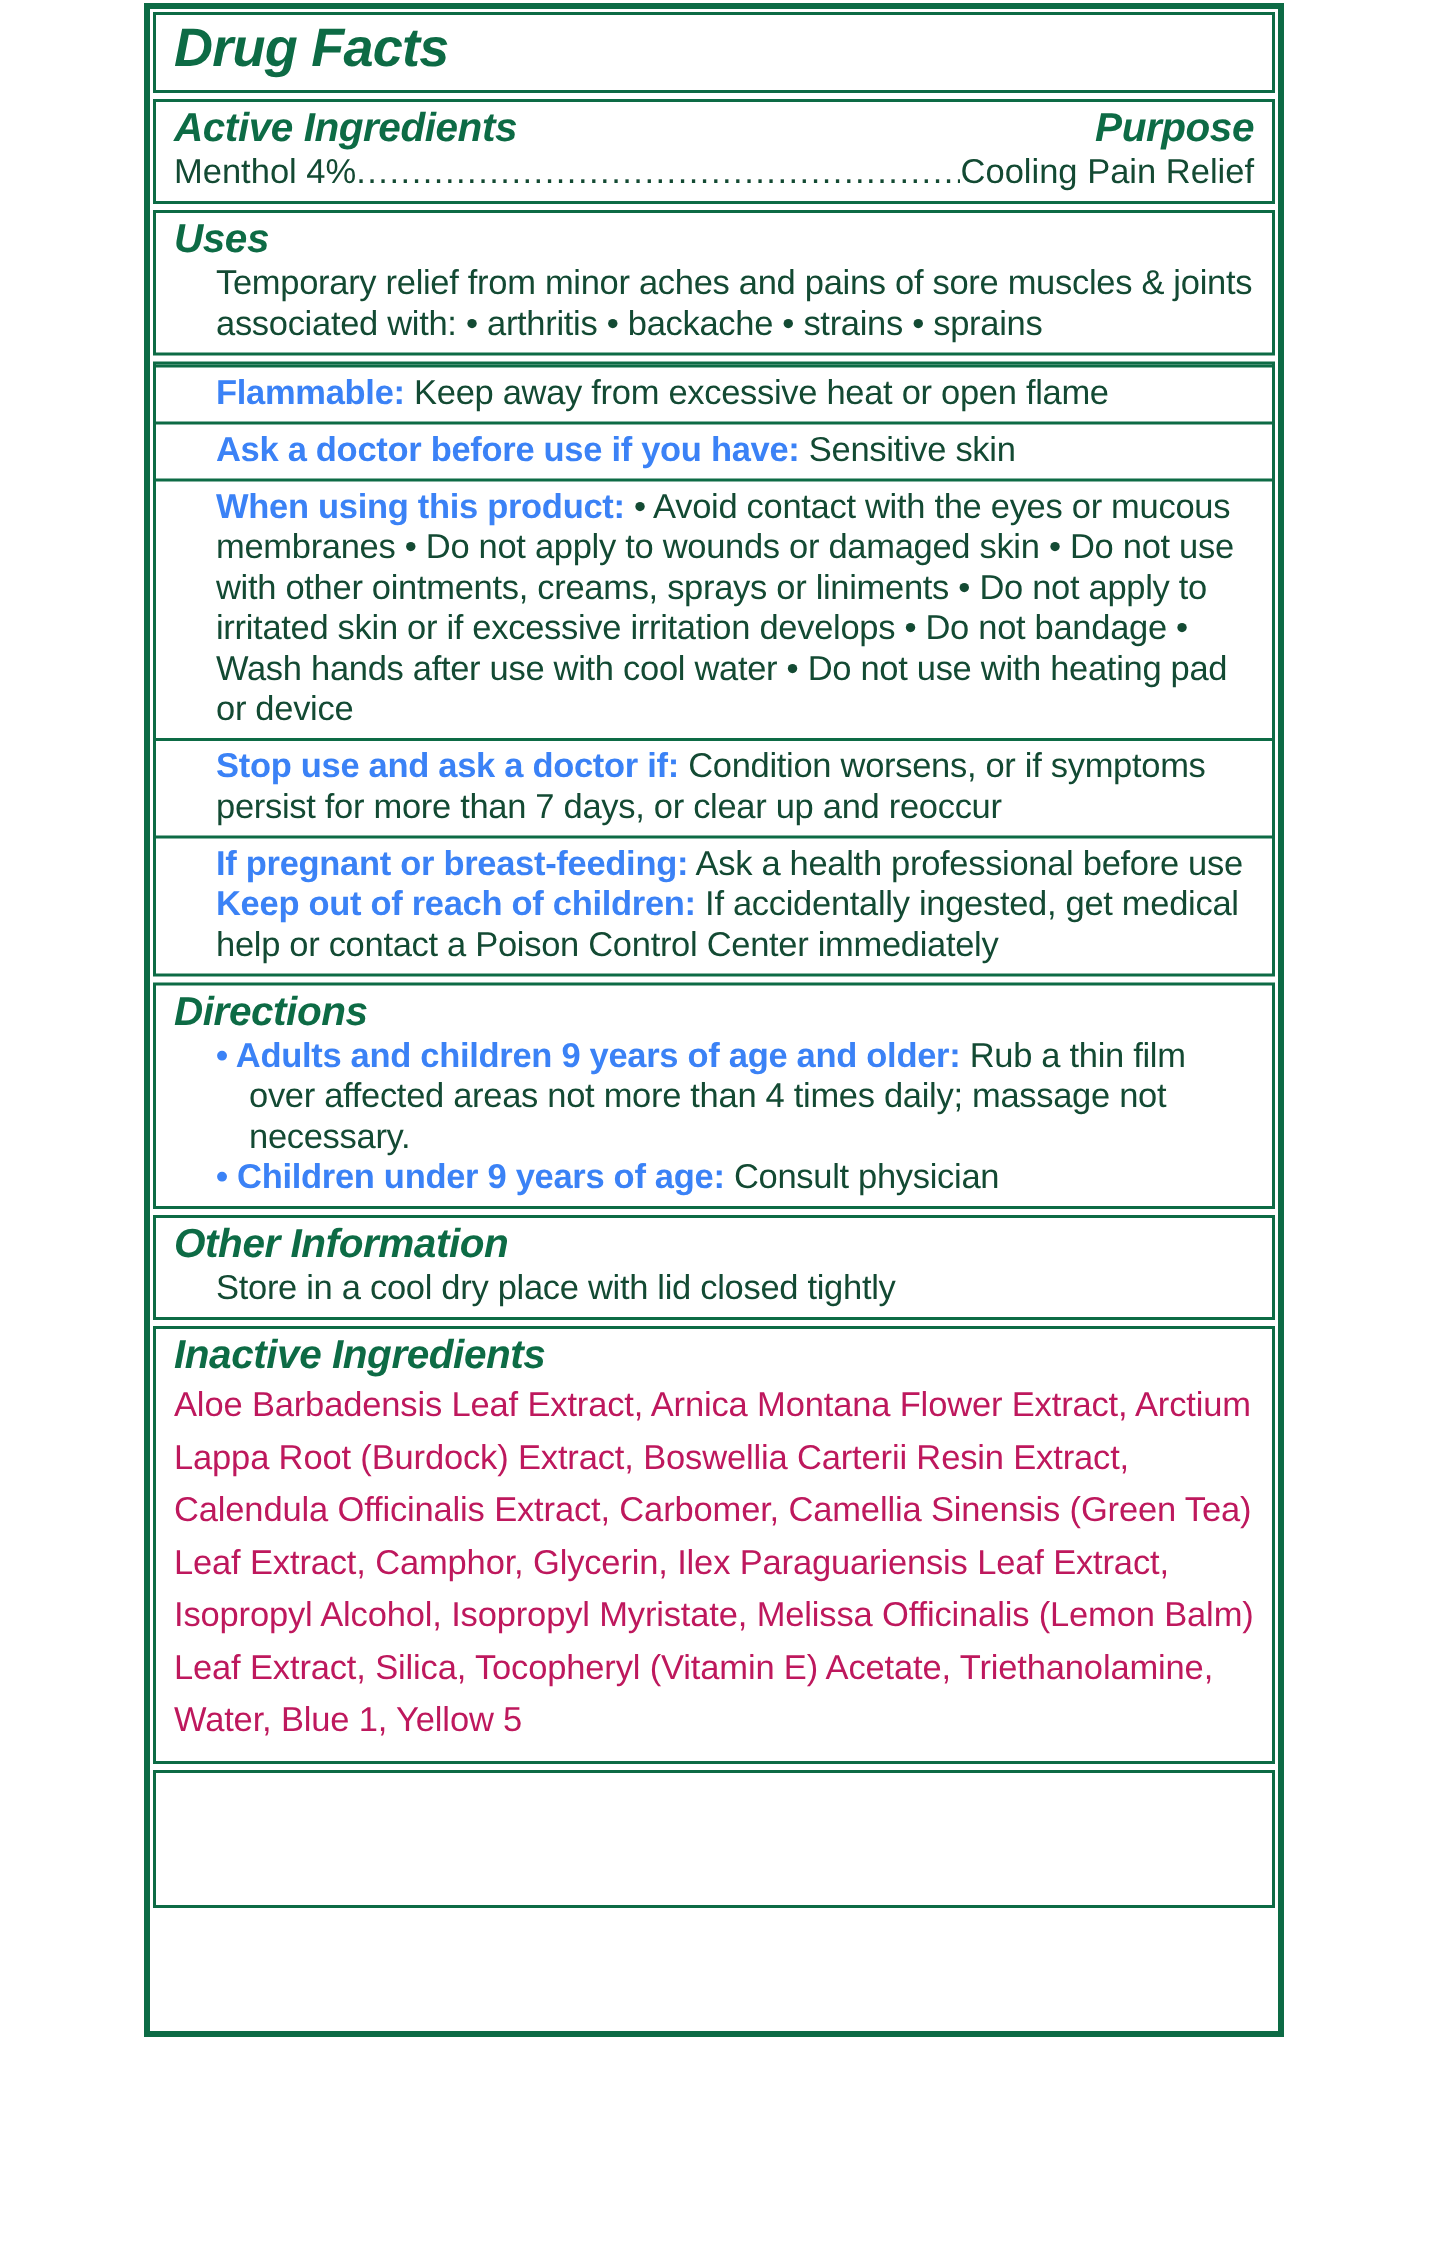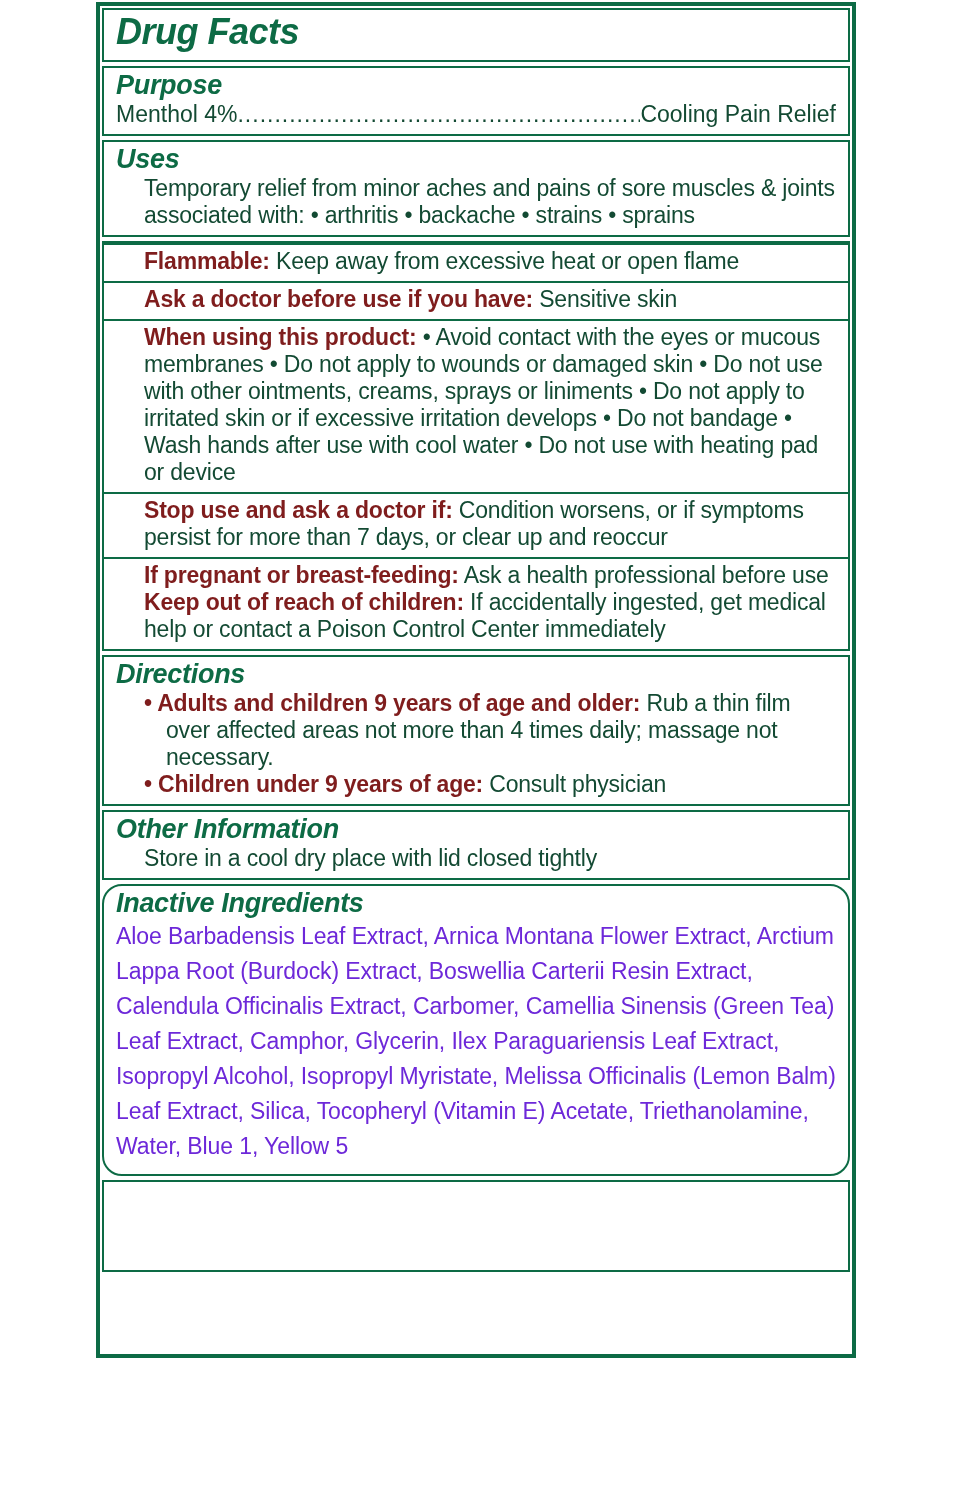--- a/index.html
+++ b/index.html
@@ -74,21 +74,21 @@
   }
   .body {
     color: #134a33;
     font-size: 23px;
     line-height: 27px;
     font-stretch: condensed;
     letter-spacing: -0.2px;
     margin-left: 28px;
   }
   .body b, .lead {
-    color: #7f1d1d;
+    color: #3b82f6;
     font-weight: bold;
   }
 
   
   .ai-row {
     display: flex;
     justify-content: space-between;
     align-items: baseline;
   }
   .leader-row {
@@ -111,21 +111,21 @@
   }
   .leader-row .pz { white-space: nowrap; }
 
   
   .bullet {
     padding-left: 22px;
     text-indent: -22px;
   }
 
   .ingredients {
-    color: #6d28d9;
+    color: #be185d;
     font-size: 23px;
     line-height: 35px;
     font-stretch: condensed;
     letter-spacing: -0.1px;
   }
 
   .spacer-box {
     border: 2px solid #0d6b45;
     box-sizing: border-box;
     background: #ffffff;
@@ -136,20 +136,21 @@
 <body>
 
 <div id="drug-facts-panel">
 
   <div class="box" style="padding-bottom:8px;">
     <div class="bigtitle">Drug Facts</div>
   </div>
 
   <div class="box">
     <div class="ai-row">
+      <span class="sectitle">Active Ingredients</span>
       <span class="sectitle">Purpose</span>
     </div>
     <div class="leader-row">
       <span class="nm">Menthol  4%</span>
       <span class="dots">...........................................................................</span>
       <span class="pz">Cooling Pain Relief</span>
     </div>
   </div>
 
   <div class="box">
@@ -180,20 +181,20 @@
     <div class="sectitle">Directions</div>
     <div class="body bullet"><b>• Adults and children 9 years of age and older:</b><span> Rub a thin film over affected areas not more than 4 times daily; massage not necessary.</span></div>
     <div class="body bullet"><b>• Children under 9 years of age:</b><span> Consult physician</span></div>
   </div>
 
   <div class="box">
     <div class="sectitle">Other Information</div>
     <div class="body">Store in a cool dry place with lid closed tightly</div>
   </div>
 
-  <div class="box" style="padding-bottom:10px;border-radius:20px;">
+  <div class="box" style="padding-bottom:10px;">
     <div class="sectitle">Inactive Ingredients</div>
     <div class="ingredients">Aloe Barbadensis Leaf Extract, Arnica Montana Flower Extract, Arctium Lappa Root (Burdock) Extract, Boswellia Carterii Resin Extract, Calendula Officinalis Extract, Carbomer, Camellia Sinensis (Green Tea) Leaf Extract, Camphor, Glycerin, Ilex Paraguariensis Leaf Extract, Isopropyl Alcohol, Isopropyl Myristate, Melissa Officinalis (Lemon Balm) Leaf Extract, Silica, Tocopheryl (Vitamin E) Acetate, Triethanolamine, Water, Blue 1, Yellow 5</div>
   </div>
 
   <div class="spacer-box"></div>
 
 </div>
 
 </body></html>

